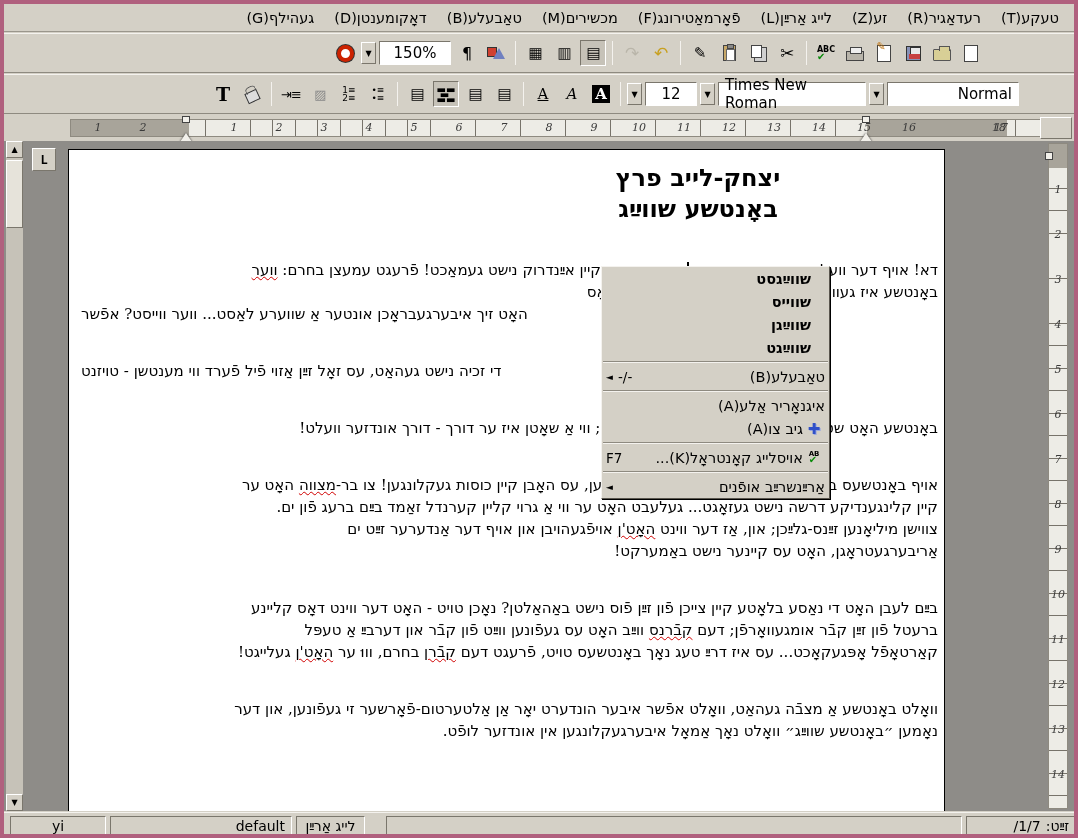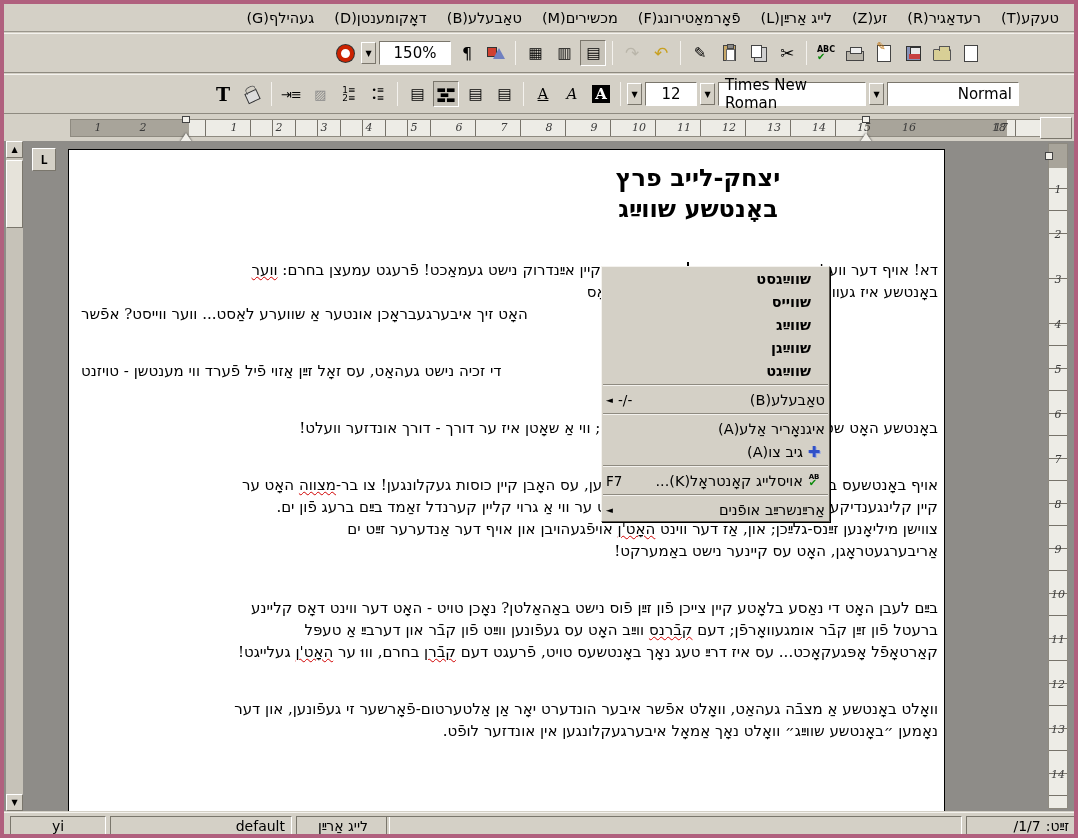--- a/index.html
+++ b/index.html
@@ -354,39 +354,36 @@
       </div>
   </div>
 
   <div class="band statusbar">
     <div class="sfield" style="left:6px;width:96px;justify-content:center;">
       <span>yi</span>
     </div>
     <div class="sfield" style="left:106px;width:182px;direction:ltr;justify-content:flex-end;">
       <span>default</span>
     </div>
-    <div class="sfield" style="left:292px;width:94px;justify-content:center;">
+    <div class="sfield" style="left:292px;width:69px;justify-content:center;">
       <span>לייג אַרײַן</span>
     </div>
     <div class="sfield" style="left:382px;width:576px;"></div>
     <div class="sfield" style="left:962px;width:110px;justify-content:flex-start;gap:5px;">
       <span>זײַט:</span>
       <span style="direction:ltr;">/1/7</span>
     </div>
   </div>
 
   <div class="ctxmenu" id="ctxmenu">
       <div class="cm-row cm-sugg">
         <span class="cm-label">שווײַגסט</span>
       </div>
       <div class="cm-row cm-sugg">
         <span class="cm-label">שווייס</span>
-      </div>
-      <div class="cm-row cm-sugg">
-        <span class="cm-label">שווײַג</span>
       </div>
       <div class="cm-row cm-sugg">
         <span class="cm-label">שווײַגן</span>
       </div>
       <div class="cm-row cm-sugg">
         <span class="cm-label">שווײַגט</span>
       </div>
       <div class="cm-sep"></div>
       <div class="cm-row">
         <span class="cm-label">טאַבעלע(B)</span>

